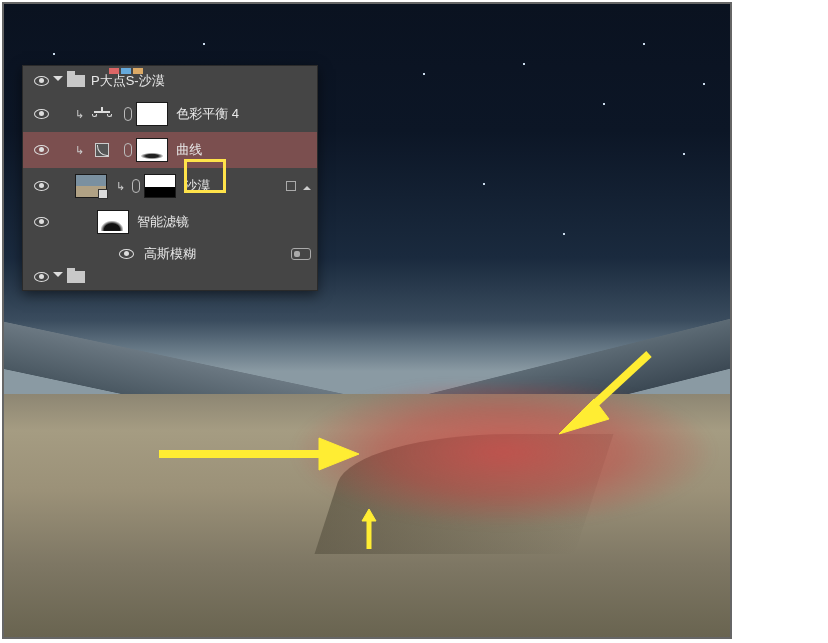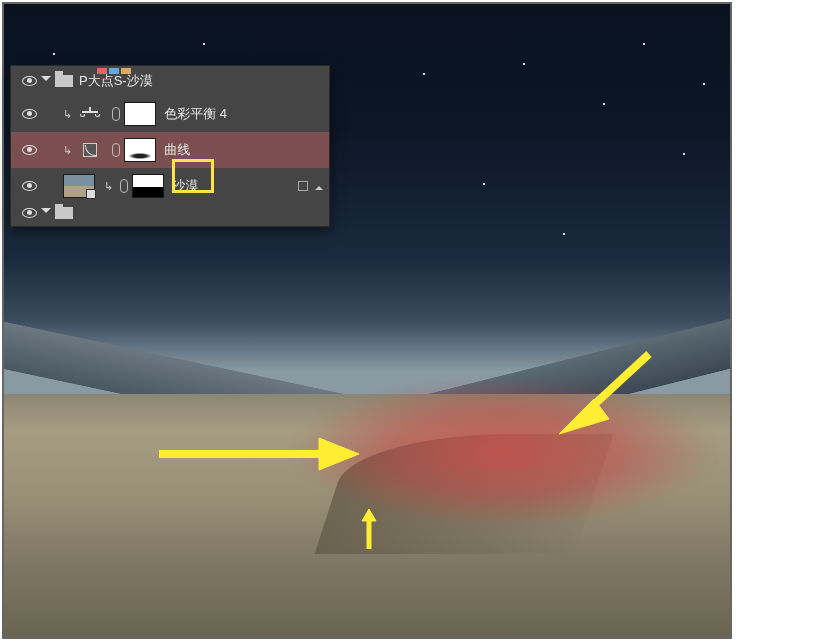--- a/index.html
+++ b/index.html
@@ -64,22 +64,22 @@
       rgba(210,70,70,.75) 0%, rgba(200,60,60,.45) 45%, rgba(200,60,60,0) 80%);
     filter: blur(4px);
   }
 
   
   .arrow { position:absolute; }
   .arrow line, .arrow polygon { fill:#ffed33; stroke:#ffed33; }
 
   
   .panel {
-    position: absolute; left: 10px; top: 65px;
-    width: 320px; background: #454545;
+    position: absolute; left: 22px; top: 65px;
+    width: 296px; background: #454545;
     border: 1px solid #2a2a2a;
     box-shadow: 0 4px 12px rgba(0,0,0,.5);
     padding-bottom: 4px;
   }
   .row {
     display: flex; align-items: center;
     height: 36px; padding: 0 6px;
     position: relative;
   }
   .row.group { height: 30px; }
@@ -223,21 +223,36 @@
     <span style="font-size:11px;color:#ccc;margin:0 3px;">↳</span>
     <span class="link"></span>
     <span class="mask-thumb split"></span>
     <span class="label">沙漠</span>
     <span class="right-minis">
       <span class="mini"></span>
         <span class="caret-up"></span>
     </span>
   </div>
 
-
+  <div class="row">
+    <div class="col-vis">
+        <span class="eye"></span>
+      </div>
+    <div class="indent-2"></div>
+    <span class="sf-thumb"></span>
+    <span class="label">智能滤镜</span>
+  </div>
+
+  <div class="row" style="height:28px">
+    <div class="col-vis"></div>
+    <div class="indent-3"></div>
+    <span class="eye" style="margin-right:10px"></span>
+    <span class="label">高斯模糊</span>
+    <span class="filter-toggle"></span>
+  </div>
 
   <div class="row group" style="height:18px; overflow:hidden">
     <div class="col-vis">
         <span class="eye"></span>
       </div>
     <span class="twist"></span>
     <span class="folder"></span>
   </div>
 
   <span class="yellow-box b1"></span>

